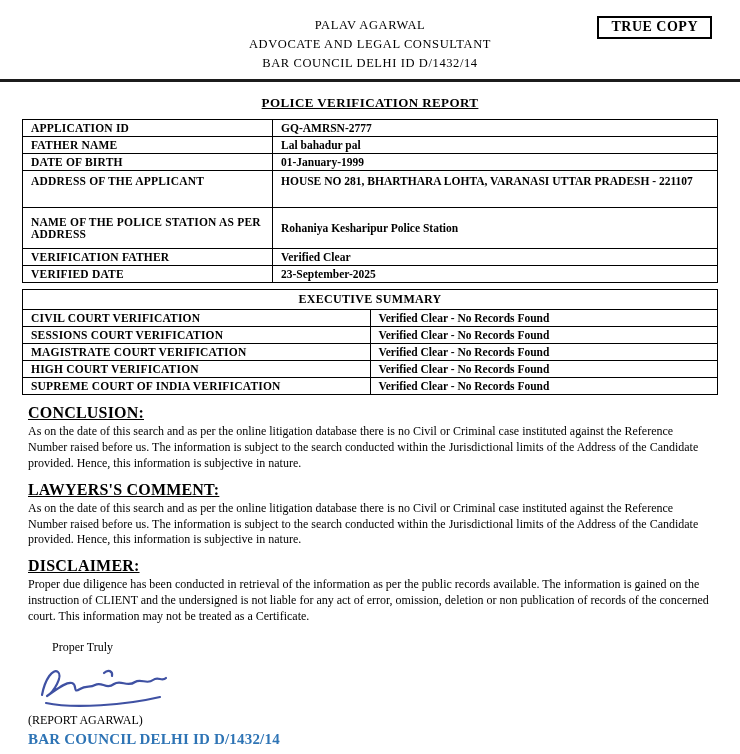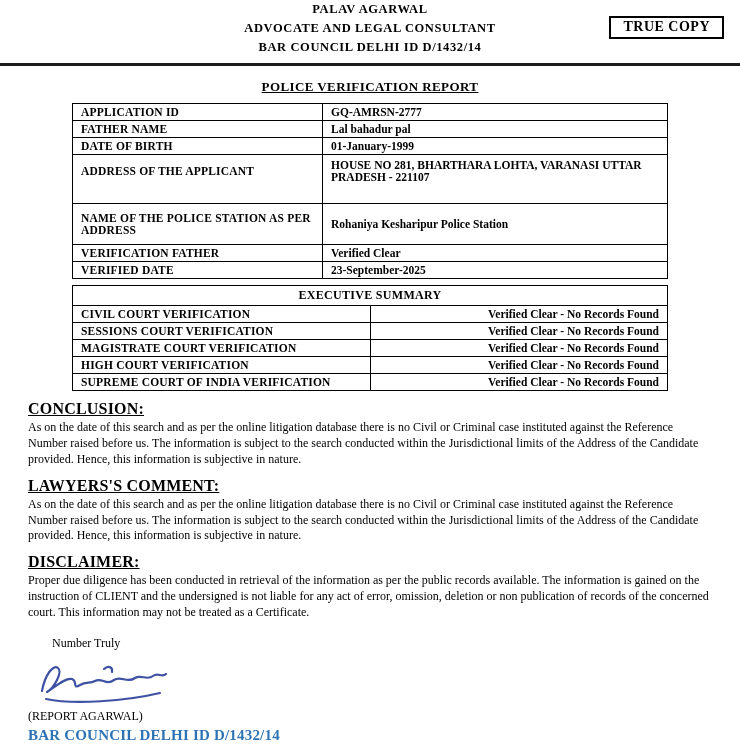--- a/index.html
+++ b/index.html
@@ -3,47 +3,47 @@
 <meta charset="utf-8">
 <style>
   * { margin:0; padding:0; box-sizing:border-box; }
   html,body { background:#ffffff; }
   .page {
     width:740px; height:754px; background:#ffffff; position:relative;
     font-family:"Liberation Serif","DejaVu Serif",serif; color:#000;
     overflow:hidden;
   }
   
-  .letterhead { text-align:center; padding-top:0; font-size:12.5px;
-    letter-spacing:0.6px; line-height:1.5;font-weight:bold; }
+  .letterhead { text-align:center; padding-top:16px; font-size:12.5px;
+    letter-spacing:0.6px; line-height:1.5; }
   .letterhead div { white-space:nowrap; }
   .truecopy {
-    position:absolute; top:16px; right:16px;
+    position:absolute; top:16px; right:28px;
     border:2px solid #000; padding:1px 12px 2px;
     font-weight:bold; font-size:14px; letter-spacing:0.5px;
     font-family:"Liberation Serif","DejaVu Serif",serif;
   }
   .rule { border-top:3px solid #1c1c1c; margin-top:7px; }
 
   .report-title {
     text-align:center; font-weight:bold; text-decoration:underline;
     font-size:13px; letter-spacing:0.4px; margin:13px 0 8px;
   }
 
-  table { border-collapse:collapse; width:596px; margin:5px auto; table-layout:fixed; }
+  table { border-collapse:collapse; width:696px; margin:5px auto; table-layout:fixed; }
   td { border:1.5px solid #000; padding:2px 8px; font-size:11.5px; vertical-align:middle; }
   td.lbl { width:250px; font-weight:bold; letter-spacing:0.2px; }
   td.val { font-weight:bold; }
   tr.row-tall td { padding-top:4px; padding-bottom:20px; }
   tr.row-mid td { padding-top:8px; padding-bottom:8px; }
 
   table.exec { margin-top:6px; }
   .exec .exec-title { text-align:center; font-weight:bold; font-size:12px;
     letter-spacing:0.3px; padding:2px 20px; }
-  .exec td.val { text-align:right; }
+  .exec td.val { text-align:left; }
 
   .sections { width:684px; margin:8px auto 0; }
   .sec-heading { font-weight:bold; text-decoration:underline; font-size:16px;
     margin-top:9px; letter-spacing:0.2px; }
   .sec-body { font-size:12px; line-height:1.32; margin-top:2px; }
 
   .yours { margin:15px 0 0 52px; font-size:12px; }
   .signature-wrap { margin:4px 0 0 34px; height:54px; }
   .sig-name { margin-left:28px; font-size:12px; margin-top:0px; }
   .footer-id { margin:3px 0 0 28px; font-weight:bold; font-size:15px;
@@ -137,21 +137,21 @@
     <div>
       <div class="sec-heading">LAWYERS'S COMMENT:</div>
       <div class="sec-body">As on the date of this search and as per the online litigation database there is no Civil or Criminal case instituted against the Reference Number raised before us. The information is subject to the search conducted within the Jurisdictional limits of the Address of the Candidate provided. Hence, this information is subjective in nature.</div>
     </div>
     <div>
       <div class="sec-heading">DISCLAIMER:</div>
       <div class="sec-body">Proper due diligence has been conducted in retrieval of the information as per the public records available. The information is gained on the instruction of CLIENT and the undersigned is not liable for any act of error, omission, deletion or non publication of records of the concerned court. This information may not be treated as a Certificate.</div>
     </div>
   </div>
 
-  <div class="yours">Number Truly</div>
+  <div class="yours">Proper Truly</div>
 
   <div class="signature-wrap">
     <svg width="140" height="54" viewBox="0 0 140 54" xmlns="http://www.w3.org/2000/svg">
       <g fill="none" stroke="#3f51a3" stroke-width="2.2" stroke-linecap="round" stroke-linejoin="round">
         <path d="M8 36 C11 20 19 9 24 13 C29 17 20 33 13 37 C22 31 32 22 38 24 C44 26 38 35 46 30 C52 26 56 29 61 26 C68 22 72 31 80 25 C87 20 93 29 101 23 C107 19 113 26 119 21 C124 17 128 23 132 19"></path>
         <path d="M12 44 C40 50 92 46 126 38"></path>
         <path d="M70 14 C74 10 79 12 78 17"></path>
       </g>
     </svg>
   </div>

